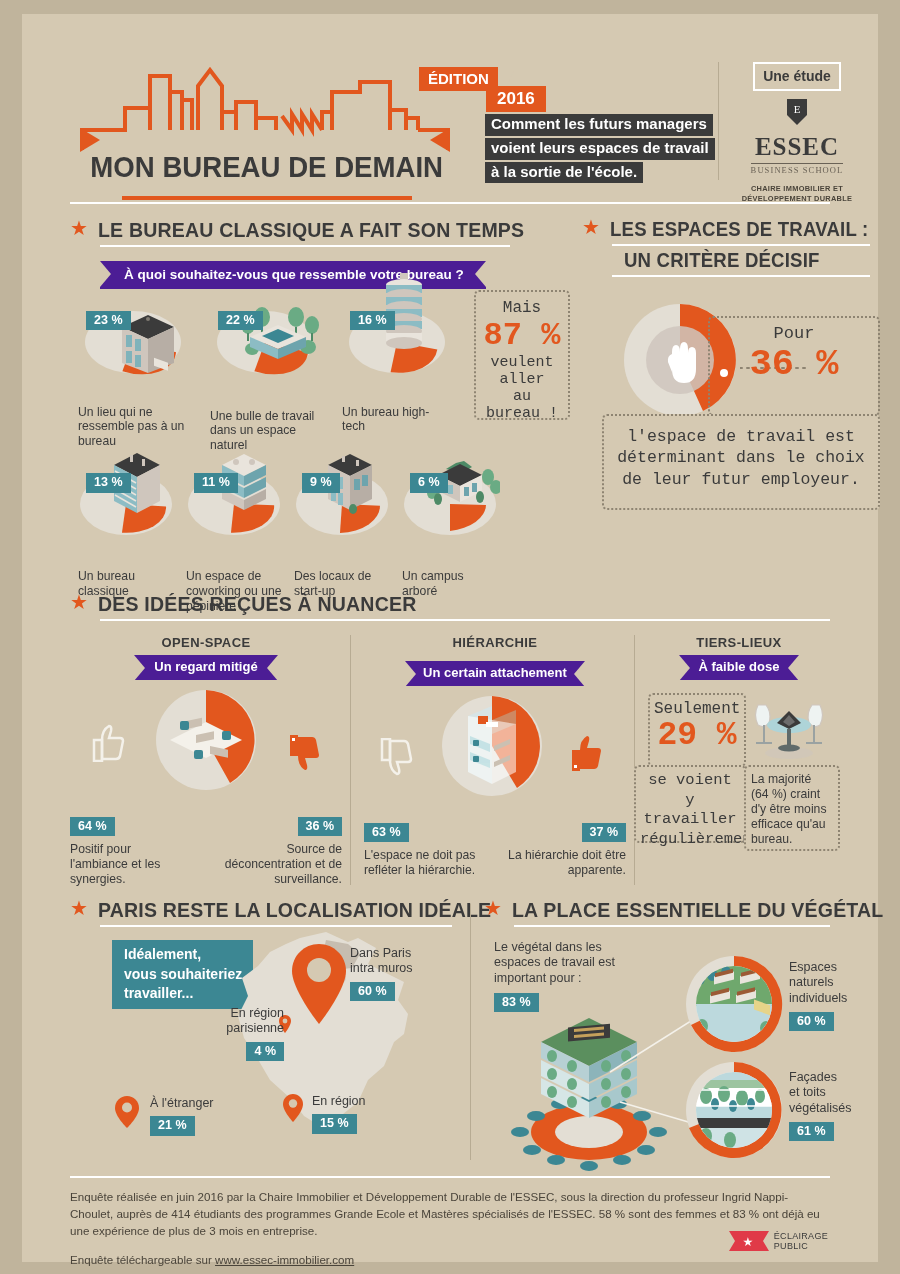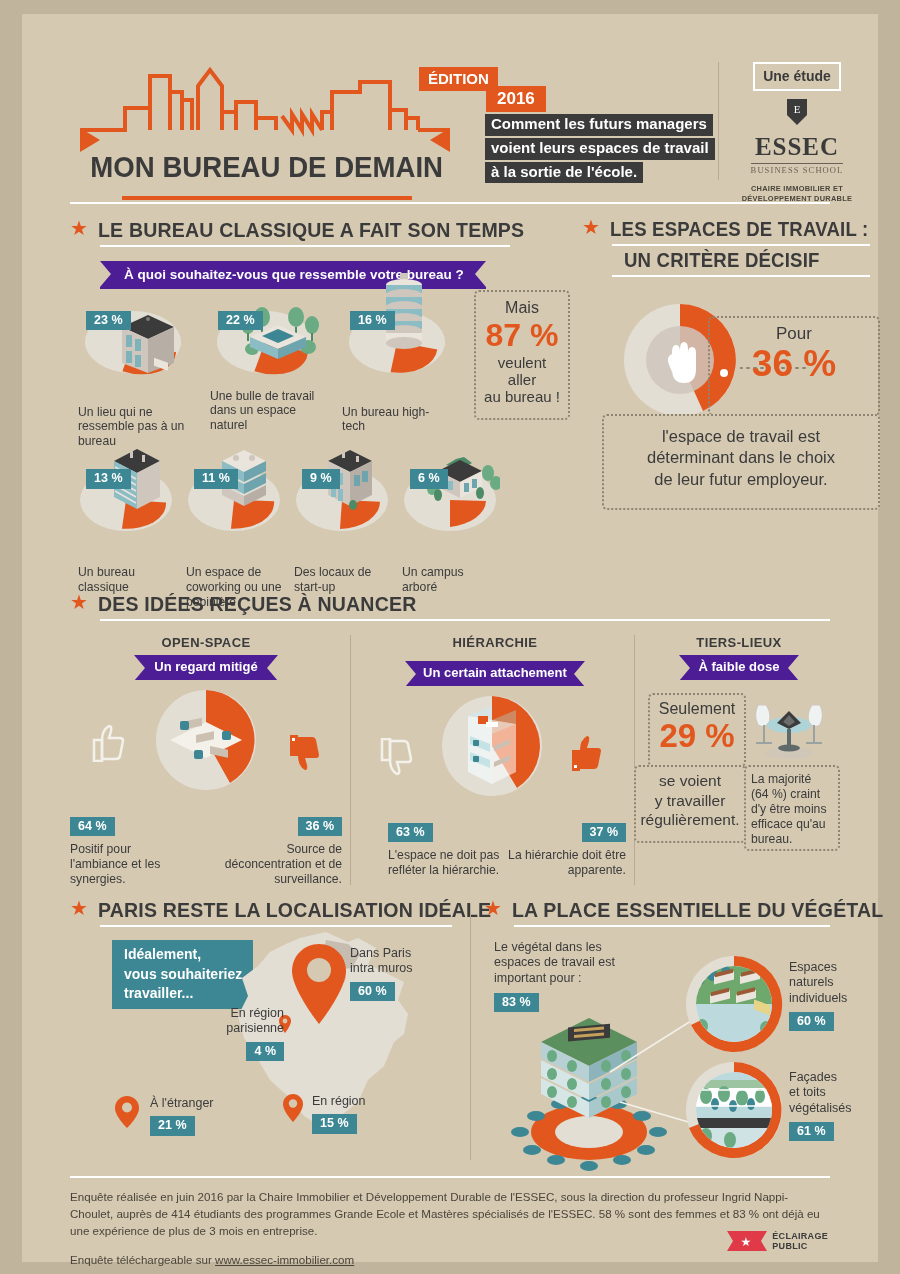--- a/index.html
+++ b/index.html
@@ -30,21 +30,21 @@
   .ribbon {
     position:relative; display:inline-block; background:#4c1d95; color:#fff;
     font-weight:bold; font-size:13.5px; padding:6px 22px 6px 24px; line-height:1.15;
   }
   .ribbon:before{ content:""; position:absolute; left:0; top:0; border-left:11px solid #d5c9b2;
      border-top:13px solid transparent; border-bottom:13px solid transparent;}
   .ribbon:after{ content:""; position:absolute; right:0; top:0; border-right:11px solid #d5c9b2;
      border-top:13px solid transparent; border-bottom:13px solid transparent;}
   .dashbox { border:2px dotted #8e8472; border-radius:5px; }
   .cap { font-size:12.2px; line-height:1.22; color:#3b3b3b; }
-  .cond { font-family:Liberation Sans, sans-serif; }
+  .cond { font-family:Liberation Mono, monospace; }
   .bignum { color:#e2571e; font-weight:bold; }
 
   
   .header { position:absolute; left:0; top:0; width:856px; height:178px; }
   .logo-wrap{ position:absolute; left:48px; top:38px; width:390px; }
   .skyline { position:absolute; left:0; top:0; }
   .logo-band {
     position:absolute; left:42px; top:95px; width:310px; height:40px;
     display:flex; align-items:center; justify-content:center;
   }
@@ -118,21 +118,21 @@
 
   
   .foot{ position:absolute; left:48px; top:1162px; width:760px;}
   .foot-rule{ height:2px; background:#fff; }
   .foot-txt{ font-family:"Liberation Sans Narrow","Liberation Sans",sans-serif;
      font-size:11.6px; color:#4a443a; line-height:1.45; margin-top:11px;}
   .foot-dl{ font-family:"Liberation Sans Narrow","Liberation Sans",sans-serif;
      font-size:11.6px; color:#4a443a; margin-top:14px;}
   .foot-dl u{ text-decoration:underline;}
   .ep{ position:absolute; right:2px; top:52px; display:flex; align-items:center; gap:5px;}
-  .ep-txt{ font-size:9px; font-weight:bold; color:#3b3b3b; line-height:1.15; letter-spacing:.3px;}
+  .ep-txt{ font-size:9px; font-weight:normal; color:#3b3b3b; line-height:1.15; letter-spacing:.3px;}
 </style>
 </head>
 <body>
 
 <div class="page">
 
   <div class="header">
 
     <div class="logo-wrap">
       <svg class="skyline" width="390" height="150" viewBox="0 0 390 150">
@@ -247,21 +247,21 @@
                 <path d="M64 28 v8"></path>
                 <path d="M80 34 v8"></path>
               </g>
             <polygon points="46,26 74,38 46,50 18,38" fill="#e9e4dc"></polygon>
             <polygon points="18,38 18,48 46,60 46,50" fill="#8cbcc4"></polygon>
             <polygon points="74,38 74,48 46,60 46,50" fill="#6da4ad"></polygon>
             <polygon points="46,30 62,37 46,44 30,37" fill="#3c8793"></polygon>
           </svg>
         </div>
         <span class="badge cell-badge">22 %</span>
-        <div class="cap lbl" style="margin-top:10px;width:112px">Une bulle de travail dans un espace naturel</div>
+        <div class="cap lbl" style="margin-top:30px;width:112px">Une bulle de travail dans un espace naturel</div>
       </div>
 
       <div class="cell" style="width:132px">
         <div class="donut-wrap">
           <div class="ell-base"></div>
           <svg width="110" height="74" viewBox="0 0 110 74" style="position:absolute;left:0;top:0">
             <path d="M55 37 L55 6 A48 31 0 0 0 14 38 Z" fill="#e2571e" transform="rotate(-168 55 37)"></path>
           </svg>
           <svg width="60" height="78" viewBox="0 0 60 78" style="position:absolute;left:32px;top:-32px">
             <g>
@@ -524,21 +524,21 @@
           <svg width="40" height="40" viewBox="0 0 40 40" style="position:absolute;left:14px;top:44px">
             <path d="M12 22 q0 10 7 14 q3 0 2-5 l-2-7 h11 q3 0 3-3 l-3-15 q-1-3-4-3 H12 z" fill="none" stroke="#f4f1ea" stroke-width="2.5"></path>
             <rect x="4" y="1" width="8" height="21" fill="none" stroke="#f4f1ea" stroke-width="2.5"></rect>
           </svg>
           <svg width="40" height="40" viewBox="0 0 40 40" style="position:absolute;left:204px;top:38px">
             <path d="M12 18 q0-10 7-14 q3 0 2 5 l-2 7 h11 q3 0 3 3 l-3 15 q-1 3-4 3 H12 z" fill="#e2571e"></path>
             <rect x="4" y="18" width="8" height="21" fill="#e2571e"></rect>
             <rect x="6" y="33" width="3" height="3" fill="#fff"></rect>
           </svg>
         </div>
-        <div style="display:flex;justify-content:flex-end;margin-top:-4px">
+        <div style="display:flex;justify-content:space-between;margin-top:-4px">
           <div style="width:118px">
             <span class="badge">63 %</span>
             <div class="cap" style="margin-top:6px">L'espace ne doit pas refléter la hiérarchie.</div>
           </div>
           <div style="width:120px;text-align:right">
             <span class="badge">37 %</span>
             <div class="cap" style="margin-top:6px">La hiérarchie doit être apparente.</div>
           </div>
         </div>
       </div>

